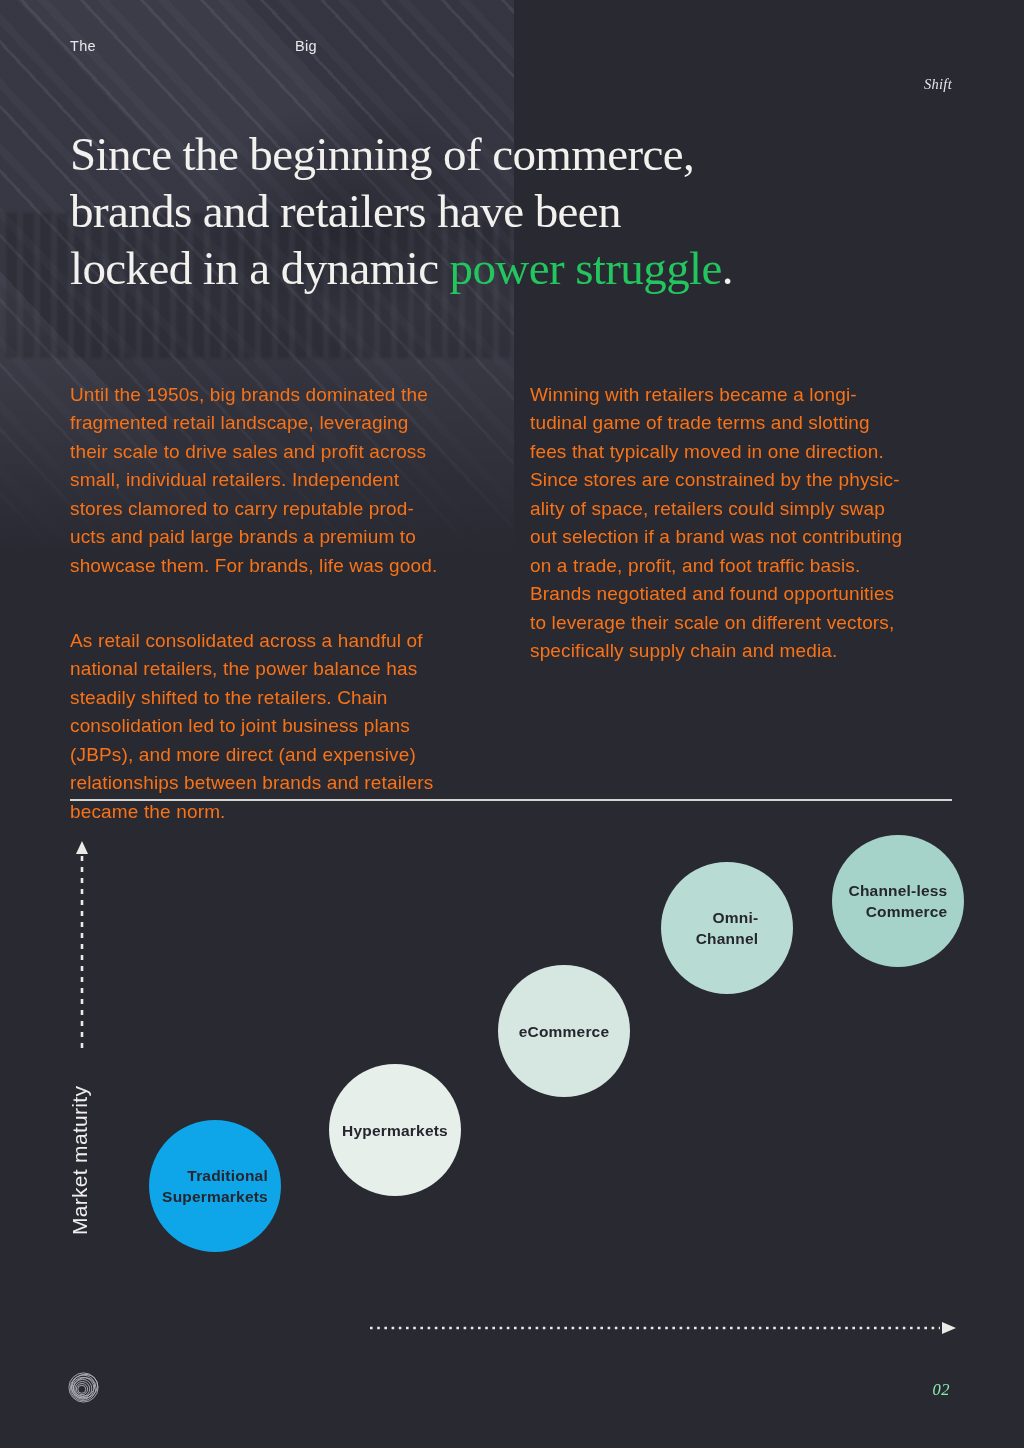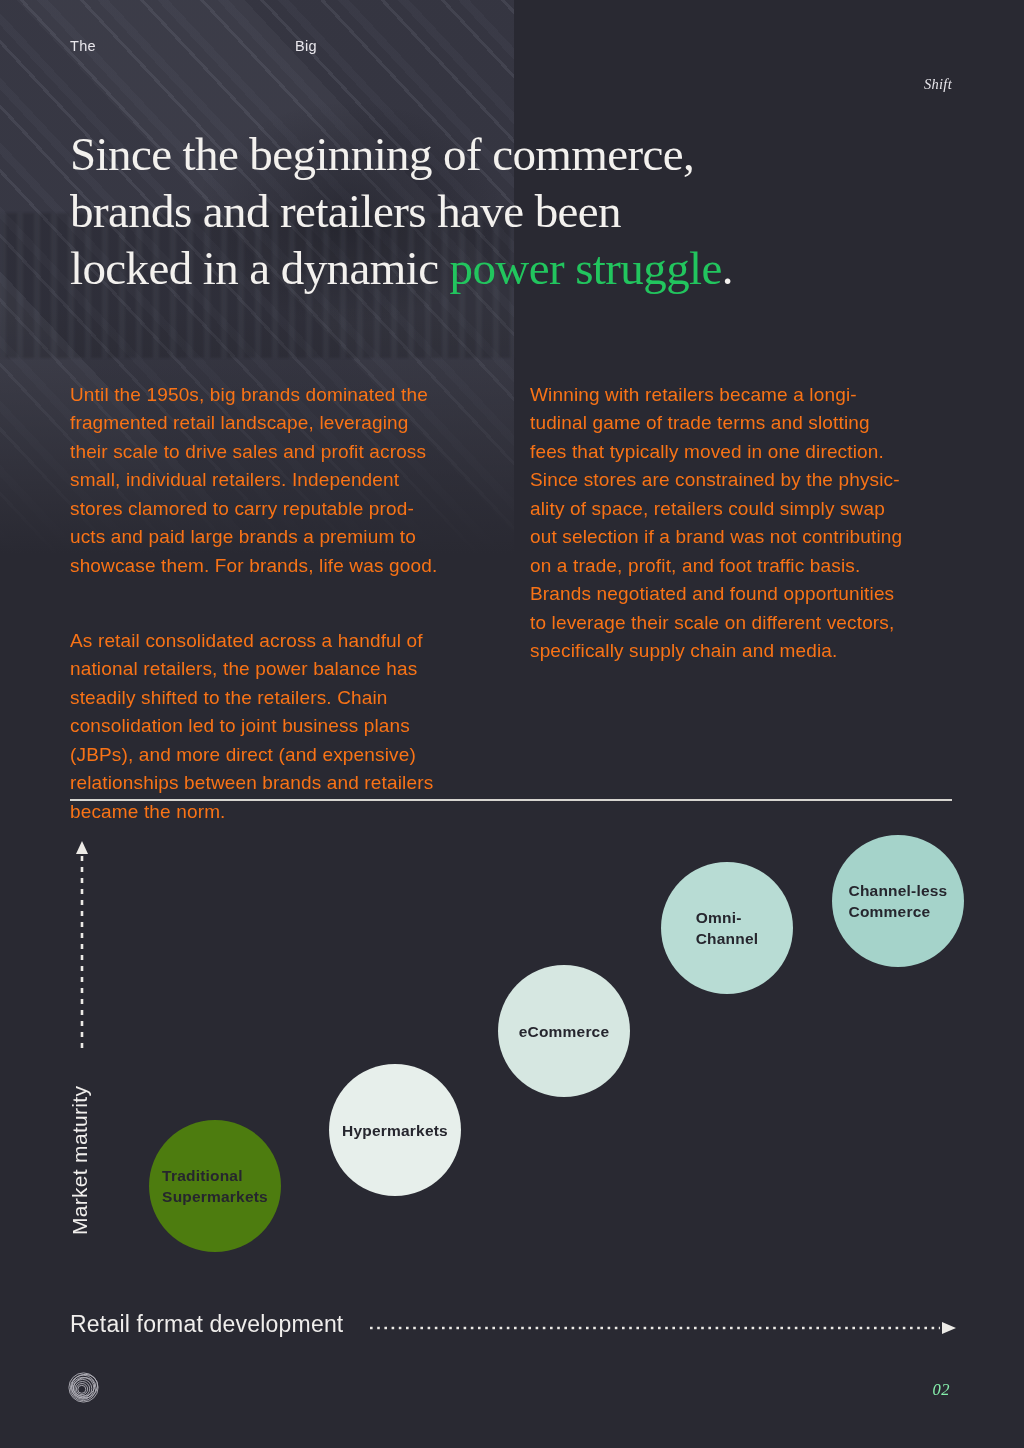--- a/index.html
+++ b/index.html
@@ -56,21 +56,21 @@
 
   
   .y-axis { position:absolute; left:74px; top:841px; }
   .y-label {
     position:absolute; left:68px; top:1074px; height:172px; width:28px;
     writing-mode:vertical-rl; transform:rotate(180deg);
     font-size:21px; letter-spacing:.3px; color:#f0eeec; text-align:center;
   }
   .bubble {
     position:absolute; width:132px; height:132px; border-radius:50%;
-    display:flex; align-items:center; justify-content:center; text-align:left;
+    display:flex; align-items:center; justify-content:center; text-align:right;
     font-weight:bold; font-size:15.5px; line-height:21px; letter-spacing:.2px;
     color:#26262e; white-space:pre-line;
   }
   .b1 { left:149px; top:1120px; }
   .b2 { left:329px; top:1064px; }
   .b3 { left:498px; top:965px;  }
   .b4 { left:661px; top:862px;  }
   .b5 { left:832px; top:835px;  }
   .x-label { position:absolute; left:70px; top:1311px; font-size:23px; letter-spacing:.2px; color:#f0eeec; }
   .x-axis { position:absolute; left:370px; top:1320px; }
@@ -131,30 +131,29 @@
   </div>
 
   <div class="divider"></div>
 
   <svg class="y-axis" width="16" height="214">
     <polygon points="8,0 2,13 14,13" fill="#eceae6"></polygon>
     <line x1="8" y1="15" x2="8" y2="212" stroke="#eceae6" stroke-width="2.6" stroke-dasharray="5 6"></line>
   </svg>
   <div class="y-label">Market maturity</div>
 
-  <div class="bubble b1" style="background: #4d7c0f;">Traditional
+  <div class="bubble b1" style="background: #0ea5e9;">Traditional
 Supermarkets</div>
   <div class="bubble b2" style="background: rgb(231, 239, 235);">Hypermarkets</div>
   <div class="bubble b3" style="background: rgb(214, 231, 225);">eCommerce</div>
   <div class="bubble b4" style="background: rgb(184, 220, 212);">Omni-
 Channel</div>
   <div class="bubble b5" style="background: rgb(165, 211, 202);">Channel-less
 Commerce</div>
 
-  <div class="x-label">Retail format development</div>
   <svg class="x-axis" width="586" height="16">
     <line x1="0" y1="8" x2="570" y2="8" stroke="#eceae6" stroke-width="2.6" stroke-dasharray="2.6 4.6"></line>
     <polygon points="586,8 572,2 572,14" fill="#eceae6"></polygon>
   </svg>
 
   <svg class="logo" width="33" height="33" viewBox="0 0 33 33">
     <g fill="none" stroke="#b3b2ba" stroke-width="0.9">
       <circle cx="16.5" cy="16.5" r="14.6"></circle>
       <circle cx="16.2" cy="16.9" r="12.8"></circle>
       <circle cx="15.9" cy="17.3" r="11.0"></circle>

